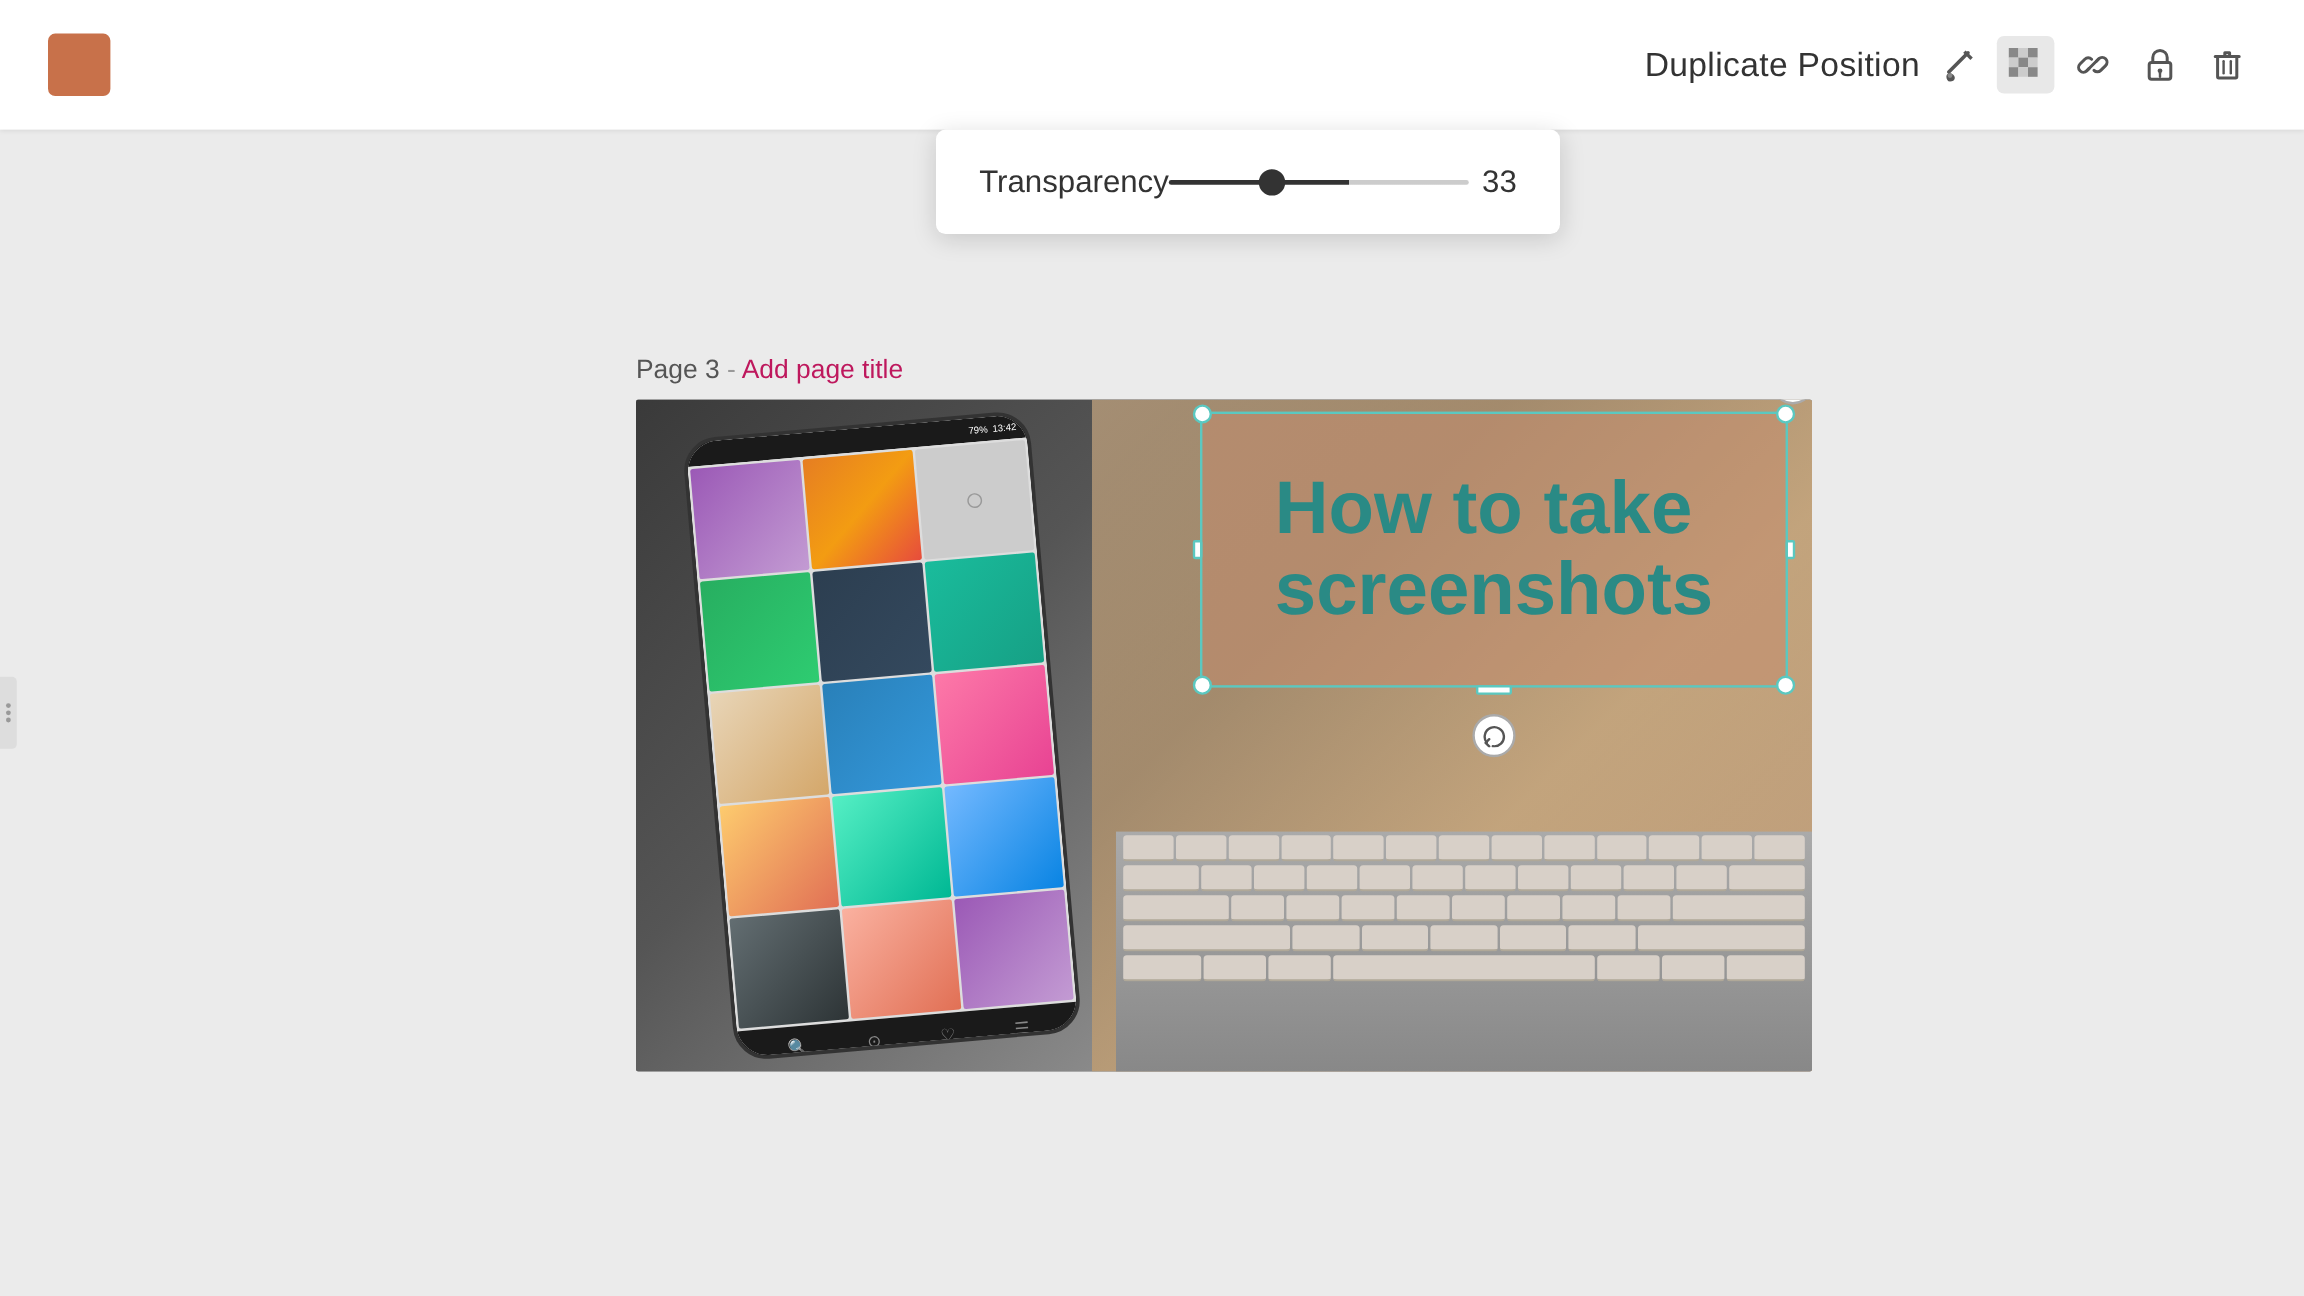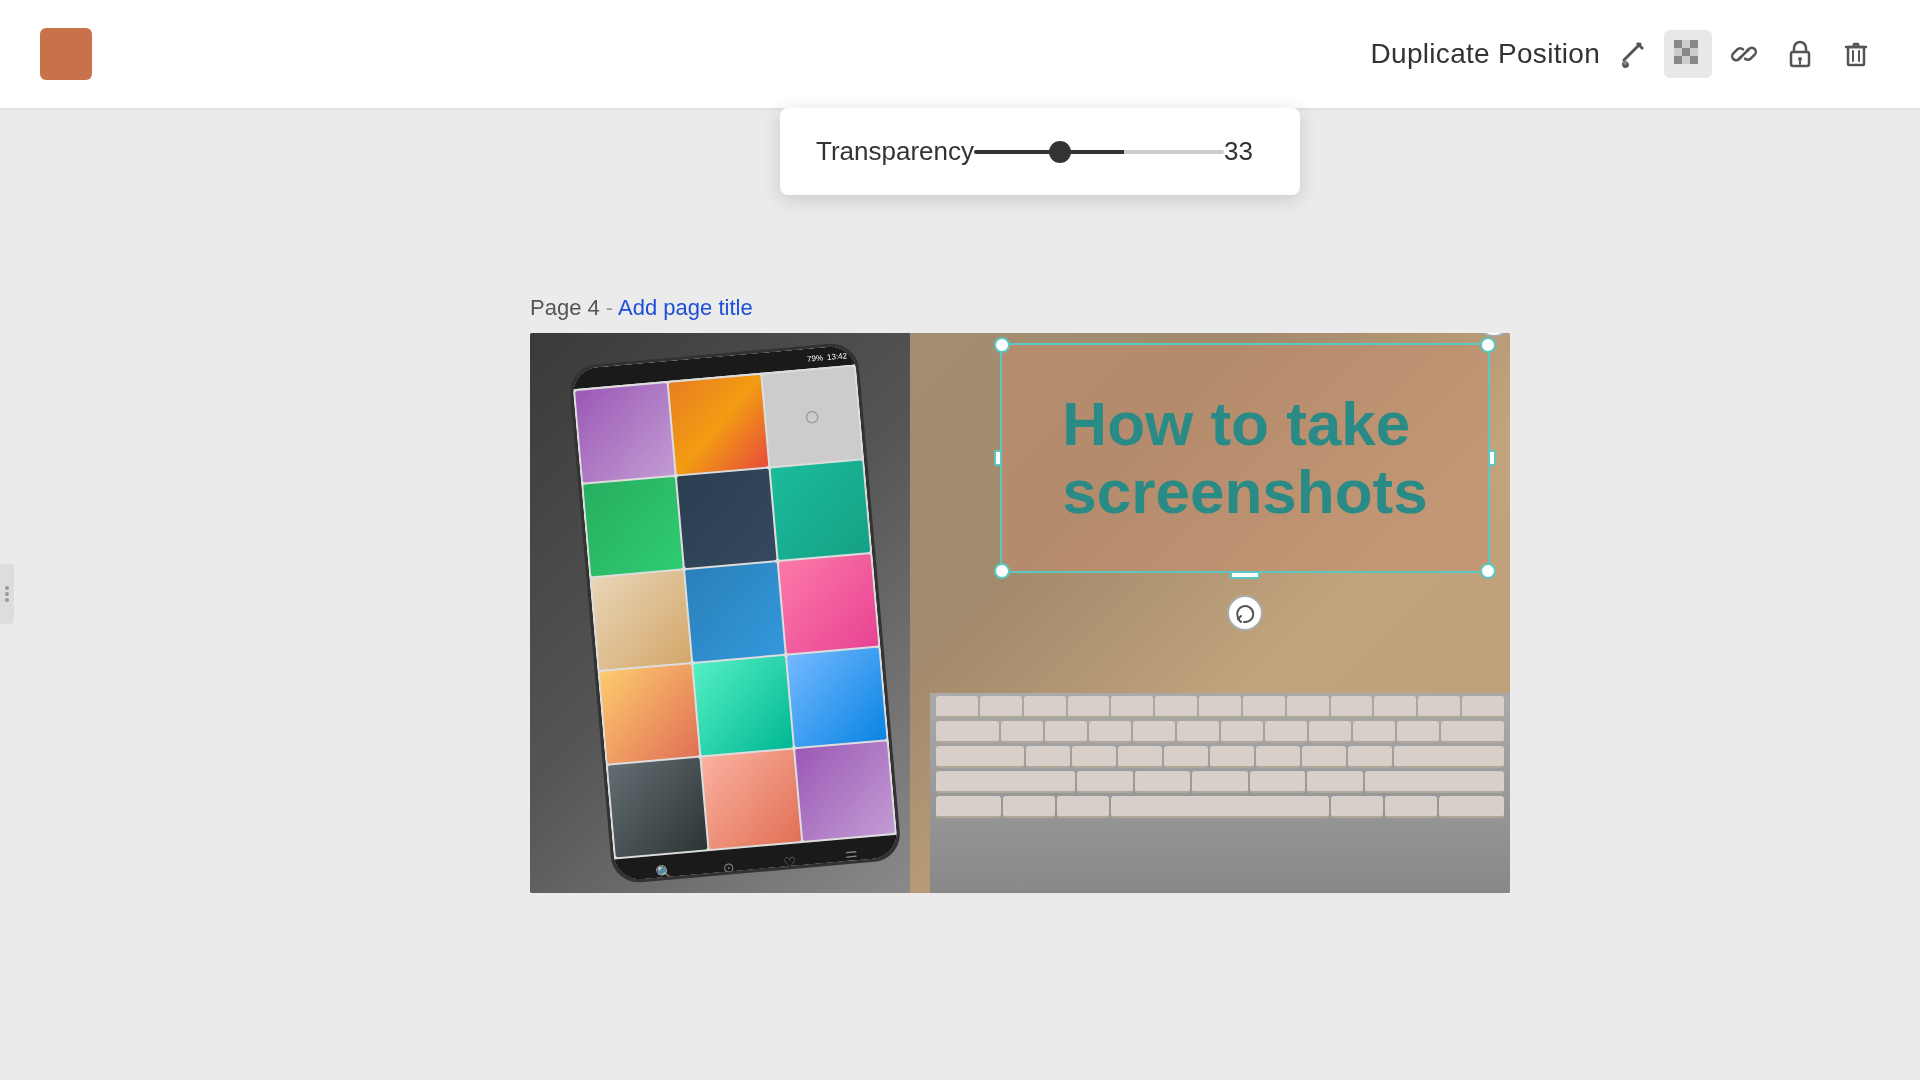--- a/index.html
+++ b/index.html
@@ -97,21 +97,21 @@
       color: #999;
       margin-bottom: 12px;
     }
 
     #page-label span.page-num {
       color: #555;
       font-weight: 500;
     }
 
     #page-label span.page-title-placeholder {
-      color: #1d4ed8;
+      color: #be185d;
     }
 
     
     #slide {
       position: relative;
       width: 980px;
       height: 560px;
       background: #888;
       overflow: hidden;
       border-radius: 2px;
@@ -336,21 +336,21 @@
       border-radius: 50%;
       background: #333;
       cursor: pointer;
       border: none;
     }
 
     #transparency-value {
       font-size: 26px;
       color: #333;
       min-width: 40px;
-      text-align: left;
+      text-align: right;
       font-weight: 400;
     }
 
     
     #left-panel-handle {
       position: absolute;
       left: 0;
       top: 50%;
       transform: translateY(-50%);
       width: 14px;
@@ -471,21 +471,21 @@
   <div id="left-panel-handle">
     <svg width="8" height="24" viewBox="0 0 8 24" fill="none">
       <circle cx="4" cy="6" r="2" fill="#999"></circle>
       <circle cx="4" cy="12" r="2" fill="#999"></circle>
       <circle cx="4" cy="18" r="2" fill="#999"></circle>
     </svg>
   </div>
 
   <div id="page-container">
     <div id="page-label">
-      <span class="page-num">Page 4</span>
+      <span class="page-num">Page 3</span>
       <span> - </span>
       <span class="page-title-placeholder">Add page title</span>
     </div>
 
     <div id="slide">
 
       <div id="slide-bg"></div>
 
       <div id="laptop-bg"></div>
 

